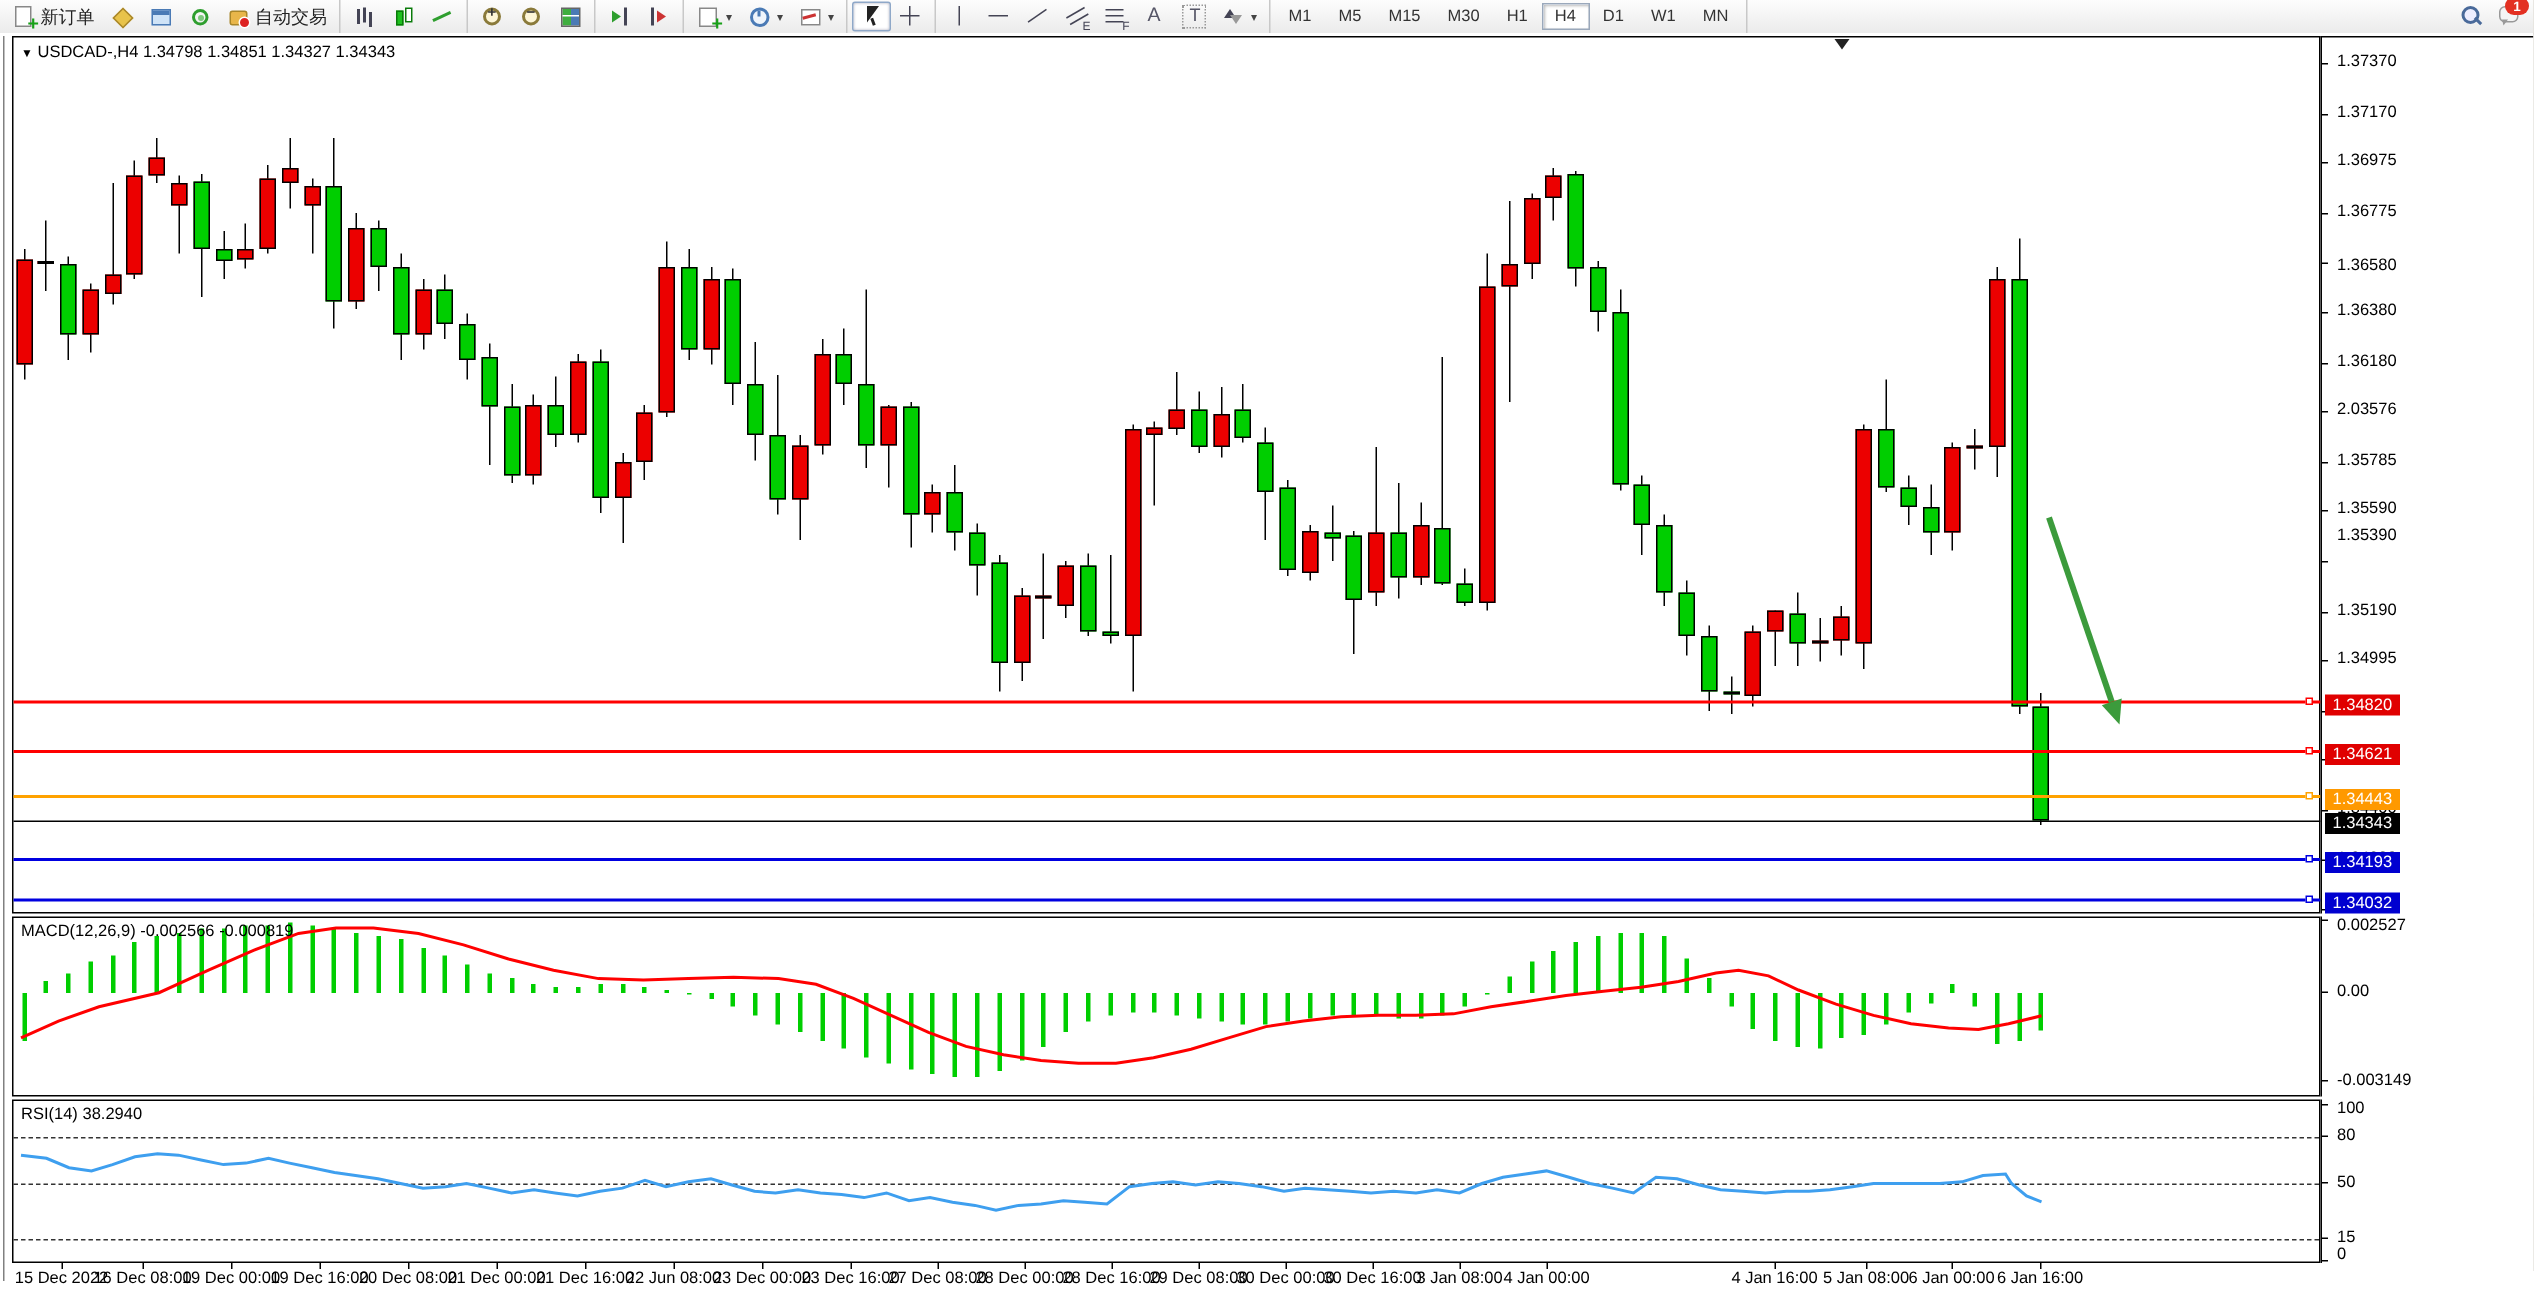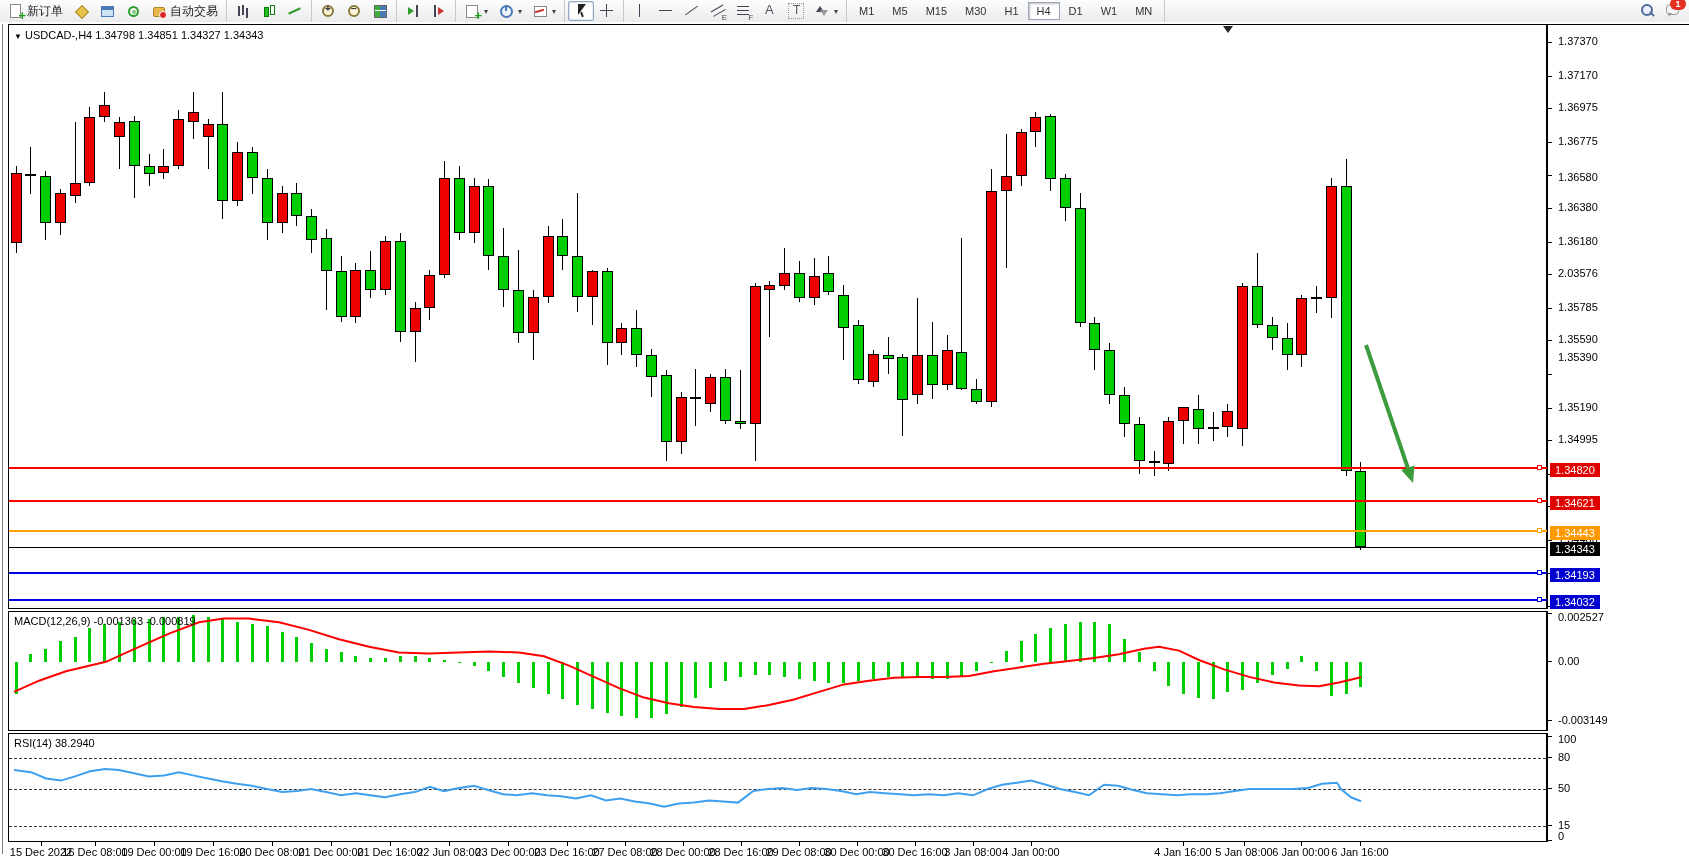--- a/index.html
+++ b/index.html
@@ -419,21 +419,21 @@
         </div>
       <svg class="layer" id="arrow-layer" width="1539" height="585">
           <line x1="1357" y1="320" x2="1398.8416866622986" y2="442.854314029728" stroke="#3C9B3C" stroke-width="4"></line>
           <polygon points="1404,458 1392.2154490503046,445.1110761149723 1405.4679242742925,440.5975519444837" fill="#3C9B3C"></polygon>
         </svg>
       <div id="shift-marker" style="left: 1214px; top: 1px;"></div>
     </div>
 
     <div class="panel" id="macd-panel">
       <div class="ind-label">
-        <span>MACD(12,26,9)</span> <span>-0.001363 -0.000819</span>
+        <span>MACD(12,26,9)</span> <span>-0.002566 -0.000819</span>
       </div>
       <div id="macd-bars" style="position:absolute;left:0;top:0;width:100%;height:100%;">
           <div class="macd-bar" style="left: 5.5px; top: 49.8433px; height: 31.9749px; background: rgb(0, 206, 0);"></div>
           <div class="macd-bar" style="left: 20.28px; top: 42.3197px; height: 7.52351px; background: rgb(0, 206, 0);"></div>
           <div class="macd-bar" style="left: 35.06px; top: 36.6771px; height: 13.1661px; background: rgb(0, 206, 0);"></div>
           <div class="macd-bar" style="left: 49.84px; top: 29.1536px; height: 20.6897px; background: rgb(0, 206, 0);"></div>
           <div class="macd-bar" style="left: 64.62px; top: 25.3918px; height: 24.4514px; background: rgb(0, 206, 0);"></div>
           <div class="macd-bar" style="left: 79.4px; top: 15.9875px; height: 33.8558px; background: rgb(0, 206, 0);"></div>
           <div class="macd-bar" style="left: 94.18px; top: 12.2257px; height: 37.6176px; background: rgb(0, 206, 0);"></div>
           <div class="macd-bar" style="left: 108.96px; top: 10.3448px; height: 39.4984px; background: rgb(0, 206, 0);"></div>

